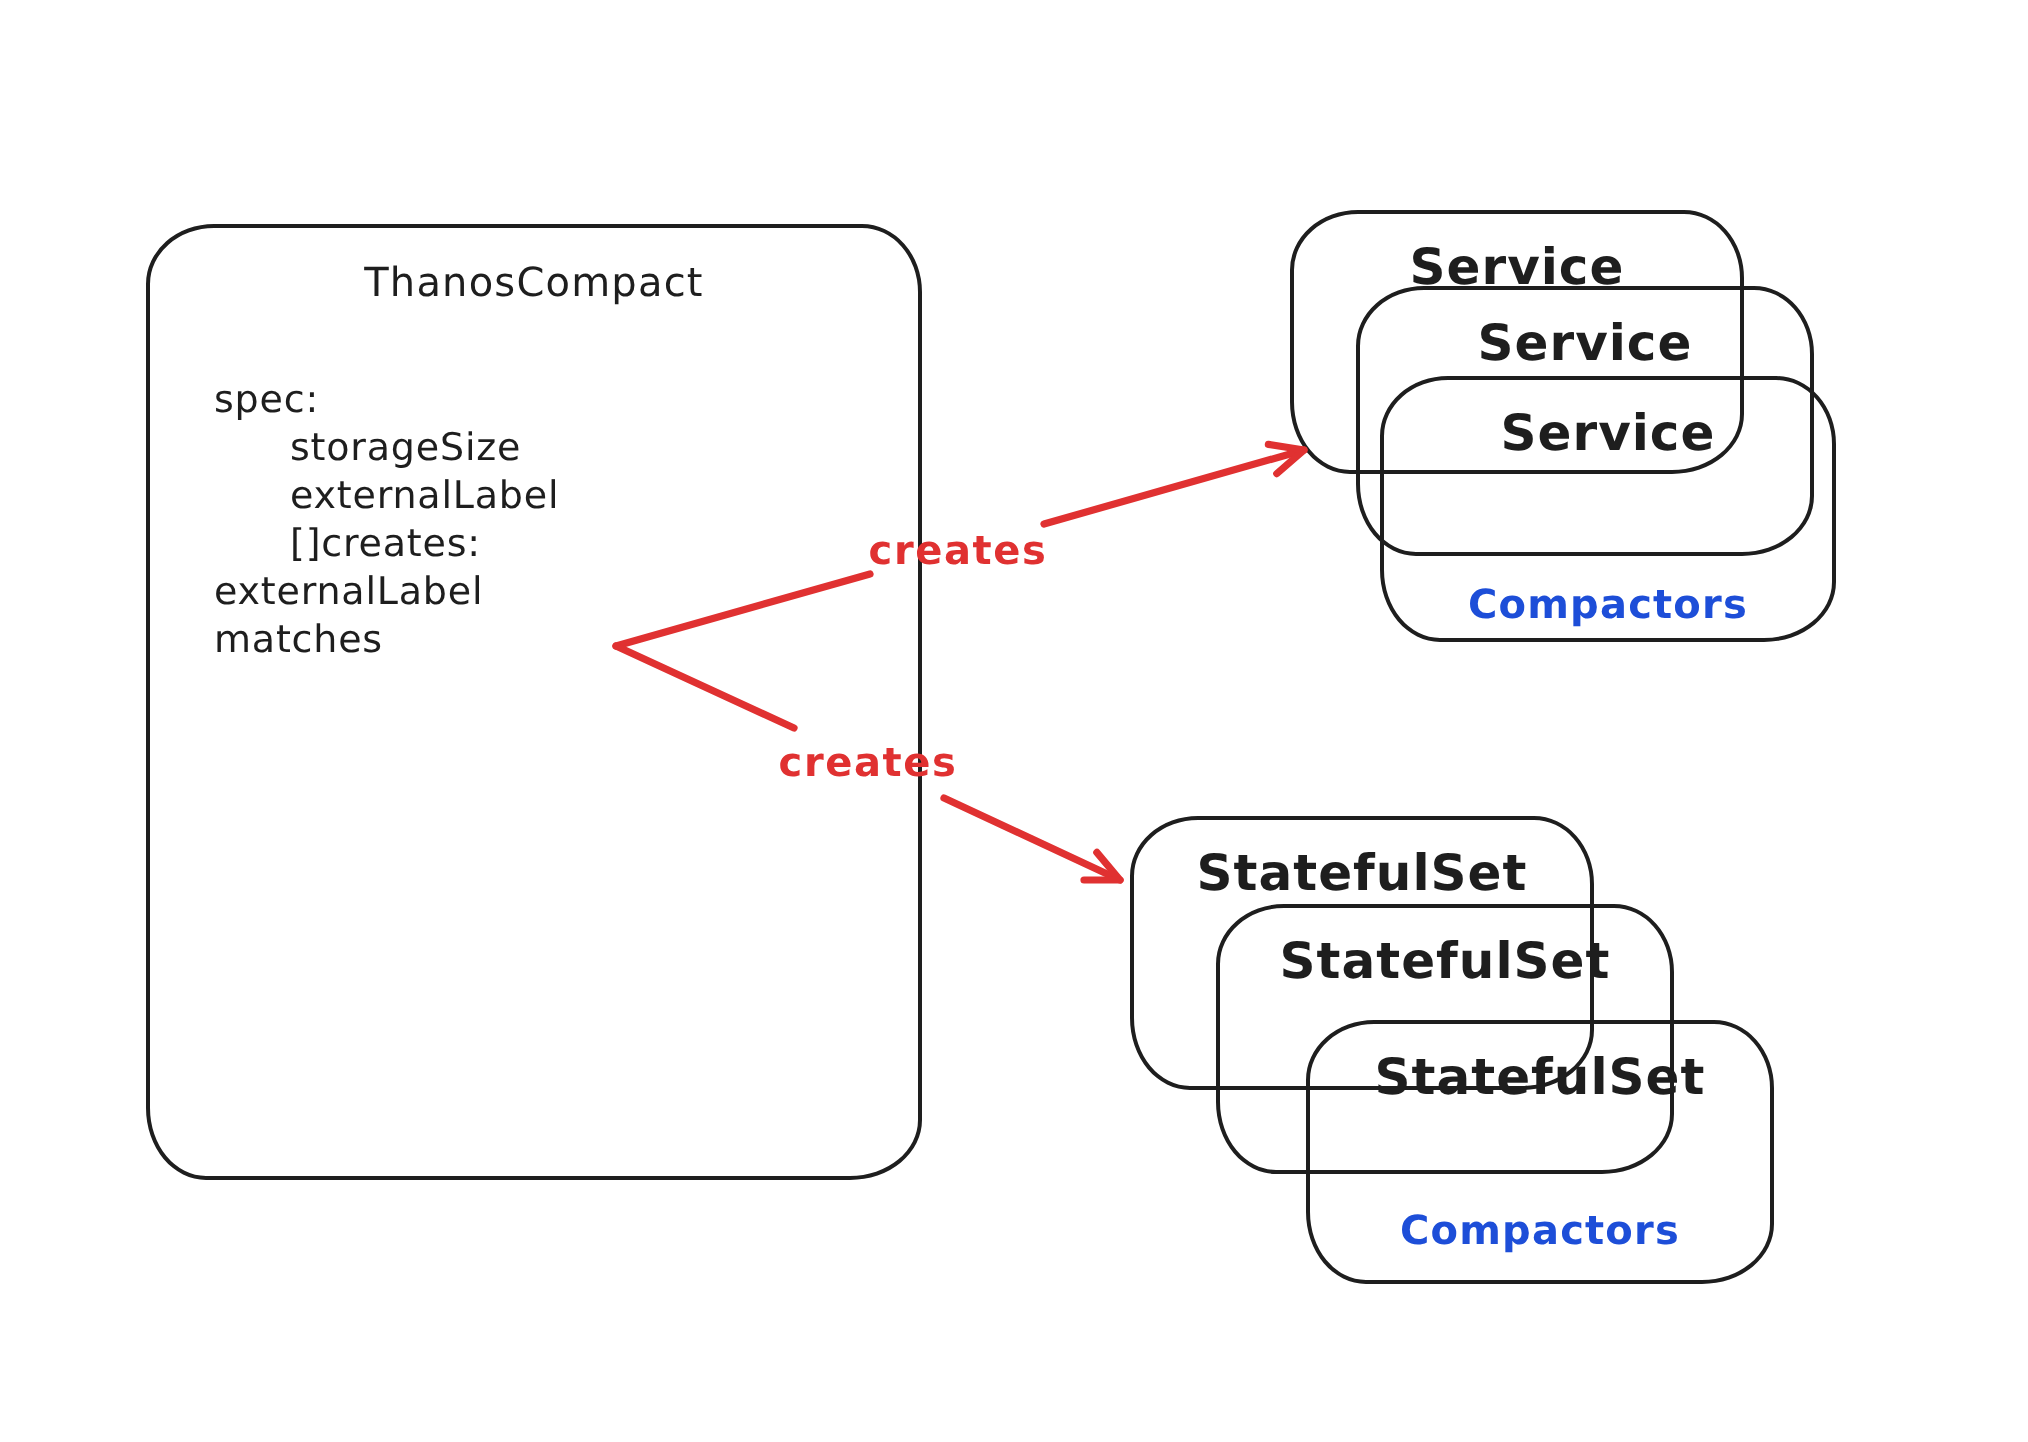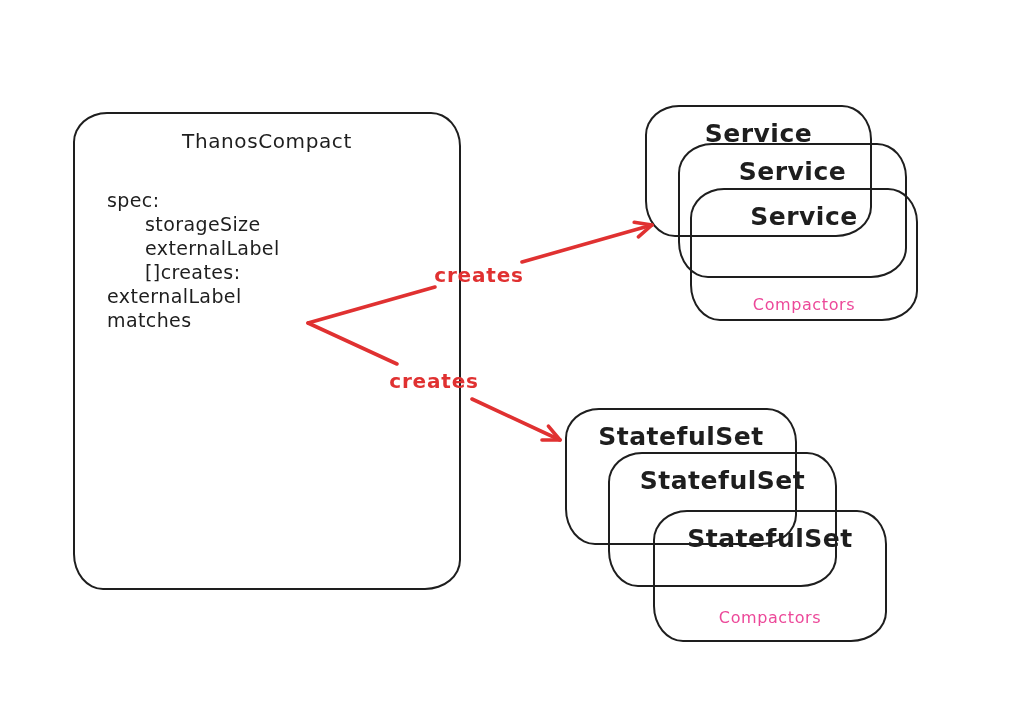--- a/index.html
+++ b/index.html
@@ -51,22 +51,22 @@
   .ss-3 { left: 653px; top: 510px; width: 234px; height: 132px; }
 
   .box-head {
     position: absolute; top: 12px; left: 0; width: 100%;
     text-align: center;
     font-size: 25px; letter-spacing: 0.5px; font-weight: 700;
   }
   .footer-label {
     position: absolute; left: 0; width: 100%;
     text-align: center;
-    color: #ec4899;
-    font-size: 16px; letter-spacing: 0.6px; font-weight: 400;
+    color: #1d4ed8;
+    font-size: 20px; letter-spacing: 0.6px; font-weight: 700;
   }
   .footer-svc { bottom: 5px; }
   .footer-ss  { bottom: 13px; }
 
   
   .arrows-layer {
     position: absolute; left: 0; top: 0;
     width: 1014px; height: 721px;
     z-index: 5; pointer-events: none;
   }

